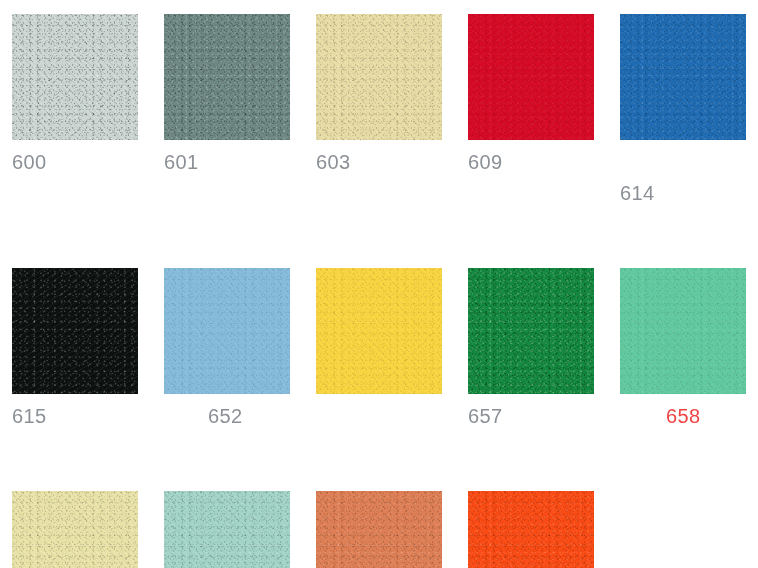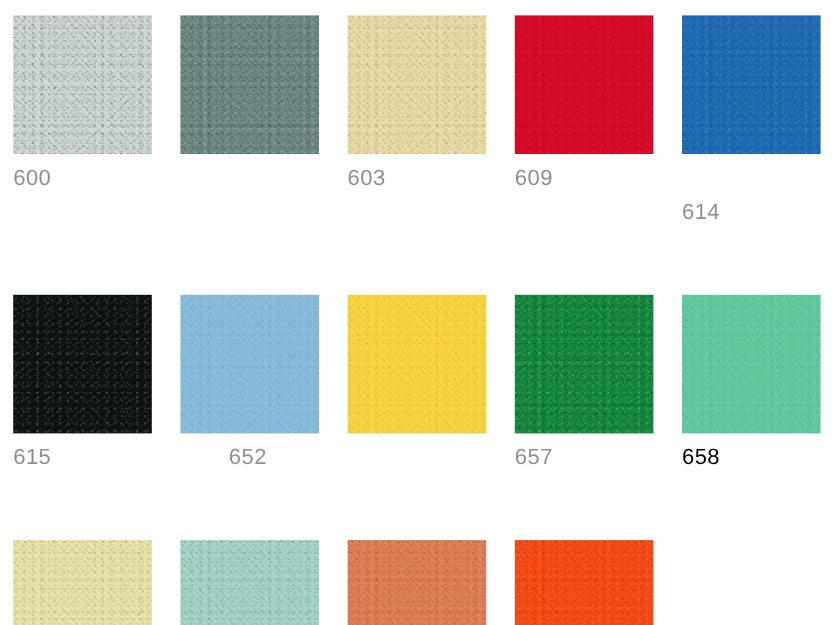--- a/index.html
+++ b/index.html
@@ -115,20 +115,21 @@
         <span class="grain3"></span>
       </div>
       <div class="swatch-label" style="color: rgb(139, 144, 151);">600</div>
     </div>
     <div class="swatch-cell">
       <div class="swatch-chip tex-heavy" style="background-color: rgb(110, 136, 132);">
         <span class="grain"></span>
         <span class="grain2"></span>
         <span class="grain3"></span>
       </div>
+      <div class="swatch-label" style="color: rgb(139, 144, 151);">601</div>
     </div>
     <div class="swatch-cell">
       <div class="swatch-chip tex-medium" style="background-color: rgb(233, 221, 166);">
         <span class="grain"></span>
         <span class="grain2"></span>
         <span class="grain3"></span>
       </div>
       <div class="swatch-label" style="color: rgb(139, 144, 151);">603</div>
     </div>
     <div class="swatch-cell">
@@ -177,21 +178,21 @@
         <span class="grain3"></span>
       </div>
       <div class="swatch-label" style="color: rgb(139, 144, 151);">657</div>
     </div>
     <div class="swatch-cell">
       <div class="swatch-chip tex-light" style="background-color: rgb(98, 202, 160);">
         <span class="grain"></span>
         <span class="grain2"></span>
         <span class="grain3"></span>
       </div>
-      <div class="swatch-label" style="color: #000000;">658</div>
+      <div class="swatch-label" style="color: #ef4444; margin-left: 46px;">658</div>
     </div>
     <div class="swatch-cell">
       <div class="swatch-chip tex-medium" style="background-color: rgb(233, 227, 168);">
         <span class="grain"></span>
         <span class="grain2"></span>
         <span class="grain3"></span>
       </div>
     </div>
     <div class="swatch-cell">
       <div class="swatch-chip tex-medium" style="background-color: rgb(163, 212, 200);">

